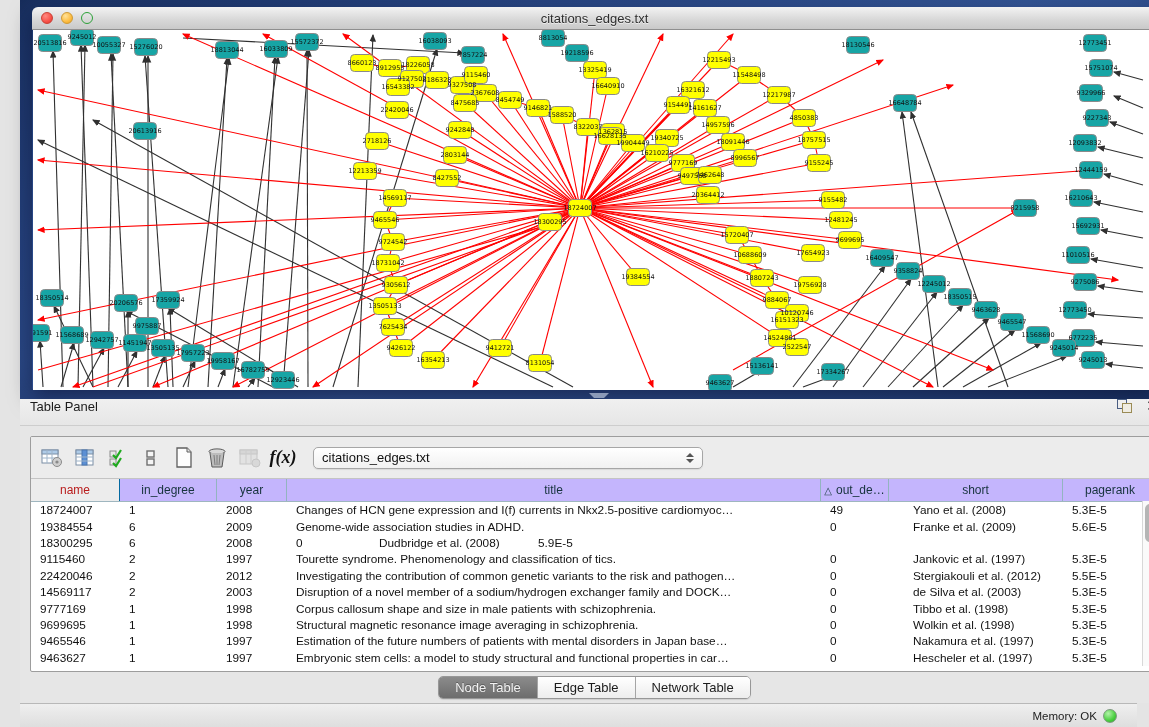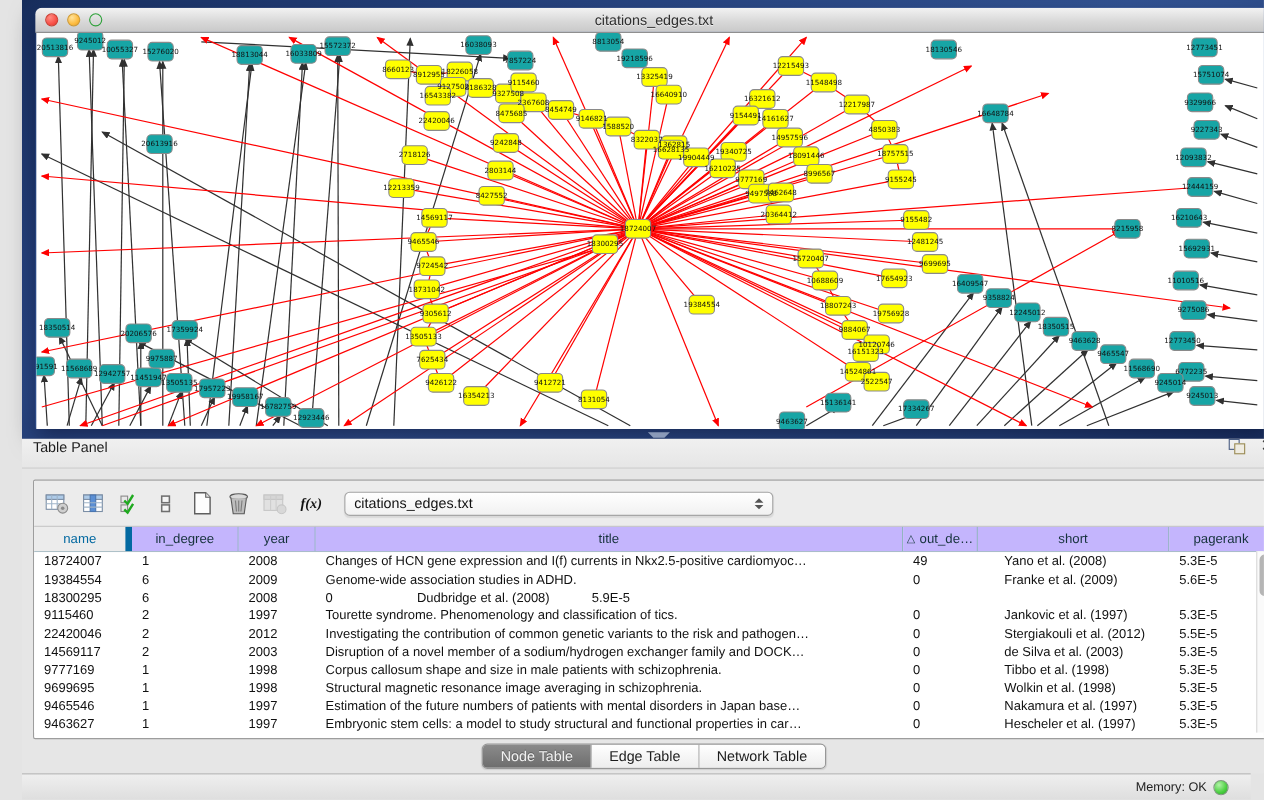--- a/index.html
+++ b/index.html
@@ -37,35 +37,35 @@
   .float-icon{position:relative;width:15px;height:14px;margin-right:14px;}
   .float-icon .sq1{position:absolute;left:0;top:0;width:8px;height:8px;border:1.5px solid #4a5d82;background:transparent;}
   .float-icon .sq2{position:absolute;right:0;bottom:0;width:8px;height:8px;border:1.5px solid #9a8b55;background:#efece2;}
   .close-x{font-size:15px;font-weight:bold;color:#222;line-height:14px;}
 
   .panel-inner{position:absolute;left:10px;top:37px;width:1129px;height:236px;
     border:1px solid #9d9d9d;border-radius:2px;background:#ffffff;box-sizing:border-box;overflow:hidden;}
   .toolbar{height:42px;background:#ececec;display:flex;align-items:center;padding-left:8px;gap:7px;border-bottom:1px solid #c4c4c4;box-sizing:border-box;}
   .tb-icon{width:26px;height:26px;display:flex;align-items:center;justify-content:center;}
   .tb-icon svg{display:block;}
-  .fx-icon{font-family:"Liberation Serif",serif;font-style:italic;font-weight:bold;font-size:13px;color:#111;}
+  .fx-icon{font-family:"Liberation Serif",serif;font-style:italic;font-weight:bold;font-size:18px;color:#111;}
   .table-select{margin-left:10px;width:390px;height:22px;border:1px solid #a6a6a6;border-radius:5px;
     background:linear-gradient(#ffffff,#f1f1f1);display:flex;align-items:center;padding:0 8px;box-sizing:border-box;
     font-size:13px;color:#111;box-shadow:0 1px 1px rgba(0,0,0,.08);}
   .table-select .val{flex:1;white-space:nowrap;overflow:hidden;}
   .updown{display:flex;flex-direction:column;gap:2px;align-items:center;}
   .updown i{width:0;height:0;border-left:4px solid transparent;border-right:4px solid transparent;display:block;}
   .updown .up{border-bottom:4px solid #555;}
   .updown .dn{border-top:4px solid #555;}
 
   .grid{position:relative;}
   .grid-header{display:flex;height:22px;border-bottom:1px solid #9fb6bf;}
   .gh{box-sizing:border-box;border-right:1px solid #93b4c0;background:#c4b5fd;
      font-size:12px;color:#16323c;display:flex;align-items:center;justify-content:center;}
-  .gh.first{background:#ececec;border-right:6px solid #0369a1;color:#0369a1;}
+  .gh.first{background:#ececec;border-right:1px solid #0369a1;color:#b91c1c;}
   .gh .sort{margin-right:4px;font-size:10px;color:#27454f;}
   .grid-body{position:relative;background:#fff;}
   .grow{display:flex;height:16.4px;align-items:center;}
   .gc{box-sizing:border-box;padding-left:9px;font-size:11.8px;color:#111;white-space:nowrap;overflow:hidden;}
   .c0{width:89px;}.c1{width:97px;}.c2{width:70px;}.c3{width:498px;flex:1;}.c4{width:68px;}.c5{width:174px;}.c6{width:95px;}
   .gc.c5{padding-left:24px;}
   .vscroll{position:absolute;right:0;top:22px;bottom:0;width:15px;background:#fafafa;border-left:1px solid #d8d8d8;}
   .vthumb{position:absolute;left:2px;top:3px;width:10px;height:38px;border-radius:6px;background:#b5b5b5;}
 
   .tabs-row{position:absolute;left:0;top:273px;width:1149px;height:31px;display:flex;align-items:center;justify-content:center;}

